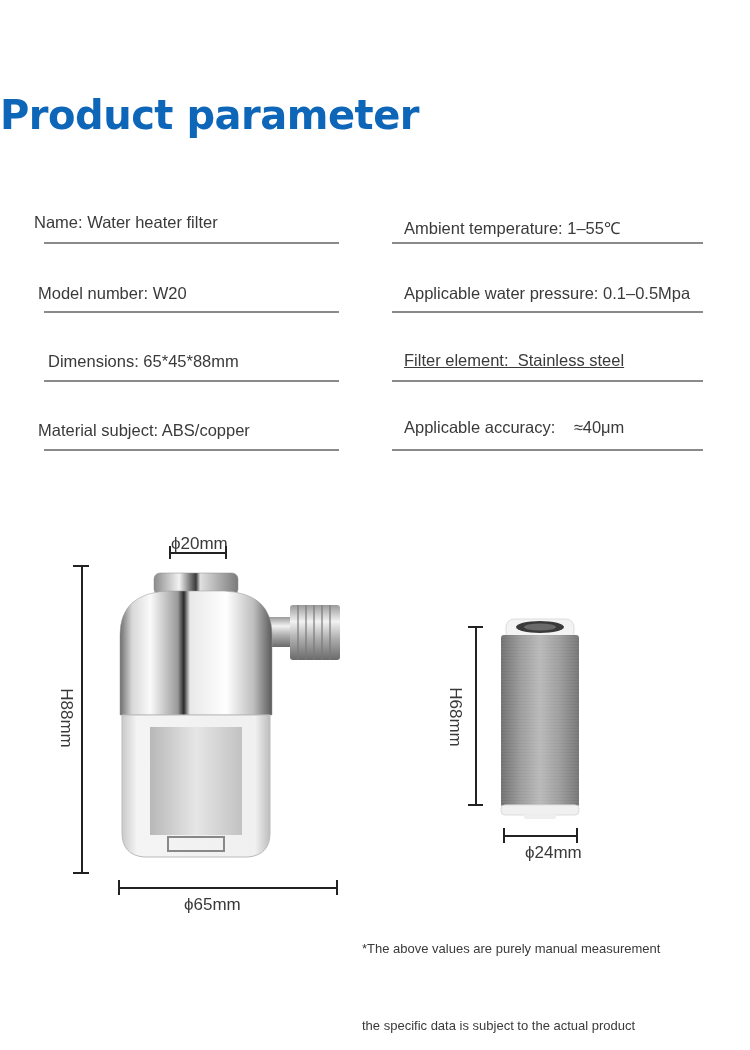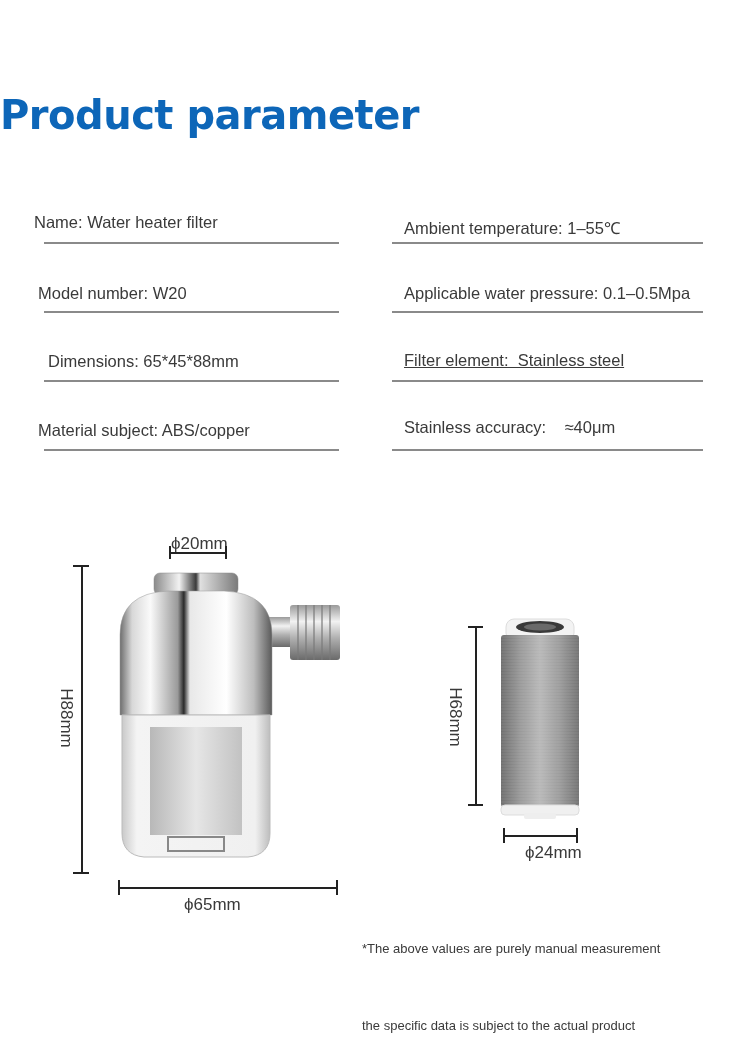--- a/index.html
+++ b/index.html
@@ -50,21 +50,21 @@
 <div>
   <div class="param" style="left:404px; top:216px;">Ambient temperature: 1–55℃</div>
   <div class="rule" style="left:392px; top:242px; width:311px;"></div>
 
   <div class="param" style="left:404px; top:284px;">Applicable water pressure: 0.1–0.5Mpa</div>
   <div class="rule" style="left:392px; top:311px; width:311px;"></div>
 
   <div class="param" style="left:404px; top:351px;text-decoration:underline;">Filter element:  Stainless steel</div>
   <div class="rule" style="left:392px; top:380px; width:311px;"></div>
 
-  <div class="param" style="left:404px; top:418px;">Stainless accuracy:    ≈40μm</div>
+  <div class="param" style="left:404px; top:418px;">Applicable accuracy:    ≈40μm</div>
   <div class="rule" style="left:392px; top:449px; width:311px;"></div>
 </div>
 
 <div>
 
   <div class="dim-text" style="left:171px; top:522px;margin-top:12px;">ϕ20mm</div>
   <div class="line" style="left:170px; top:552px; width:56px; height:1.5px;"></div>
   <div class="line" style="left:169px; top:546px; width:1.5px; height:13px;"></div>
   <div class="line" style="left:225px; top:546px; width:1.5px; height:13px;"></div>
 

